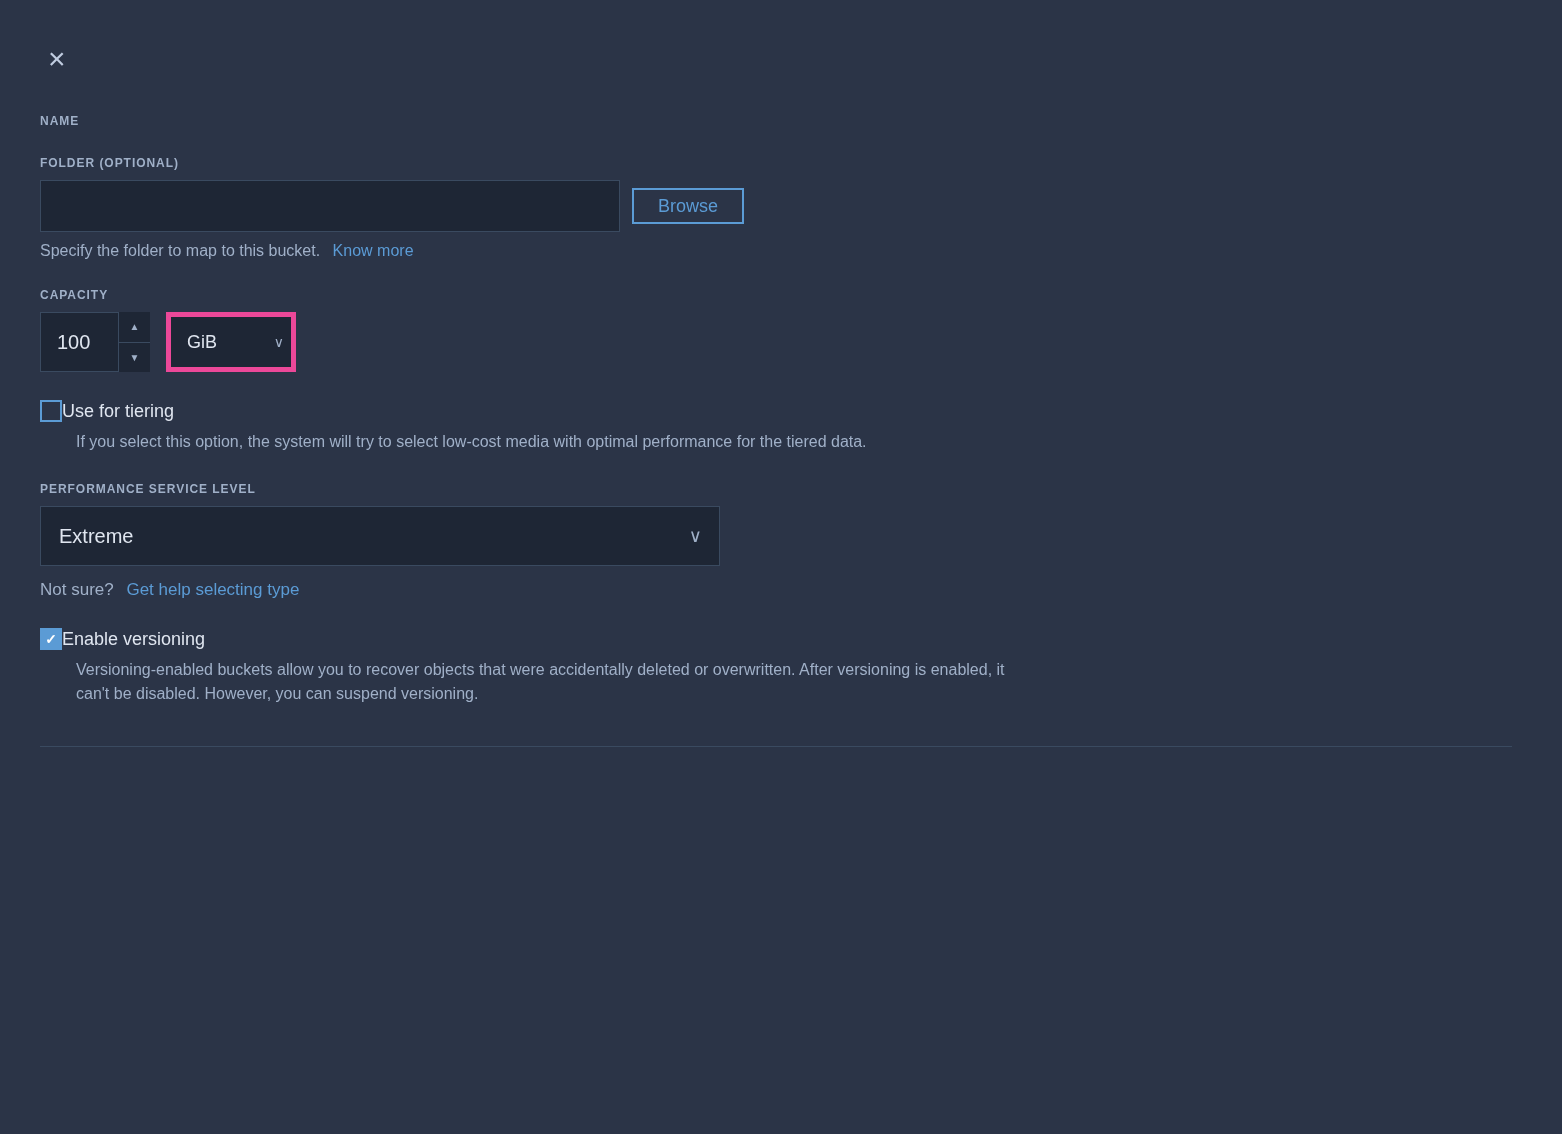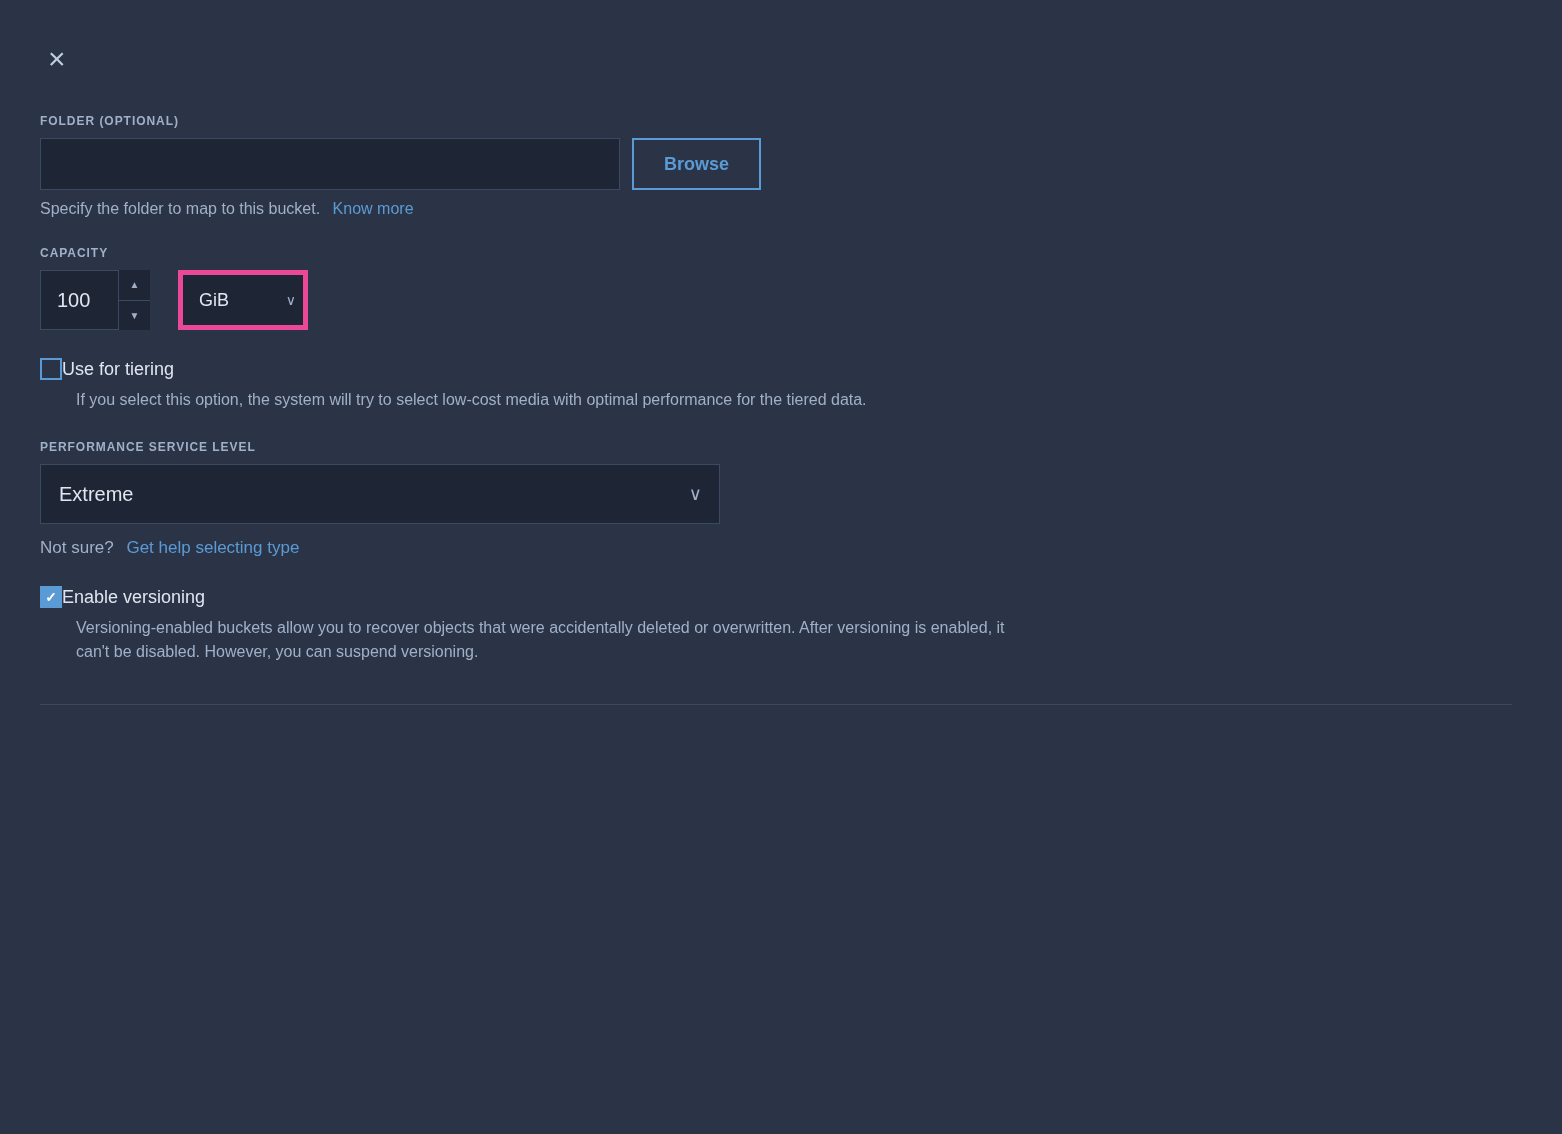--- a/index.html
+++ b/index.html
@@ -85,48 +85,48 @@
       height: 52px;
       background-color: #1e2635;
       border: 1px solid #3a4a60;
       color: #e0e6f0;
       font-size: 18px;
       padding: 0 14px;
       outline: none;
     }
 
     .browse-button {
-      height: 52px;
-      padding: 0 30px;
+      height: 36px;
+      padding: 0 24px;
       background-color: transparent;
       border: 2px solid #5b9bd5;
       color: #5b9bd5;
       font-size: 18px;
-      font-weight: 700;
+      font-weight: 400;
       cursor: pointer;
       white-space: nowrap;
     }
 
     .hint-text {
       margin-top: 10px;
       font-size: 16px;
       color: #a0b0c8;
     }
 
     .hint-text .link {
       color: #5b9bd5;
       cursor: pointer;
       text-decoration: none;
       margin-left: 8px;
     }
 
     .capacity-row {
       display: flex;
       align-items: center;
-      gap: 28px;
+      gap: 16px;
     }
 
     .capacity-input-wrapper {
       position: relative;
       display: flex;
       align-items: center;
     }
 
     .capacity-input {
       width: 110px;
@@ -311,20 +311,21 @@
 
 <div class="dialog">
 
   <div class="cursor-indicator"></div>
 
   <div class="dialog-header">
     <button class="close-button">×</button>
   </div>
 
   <div class="field-section">
+    <div class="field-label">NAME</div>
   </div>
 
   <div class="field-section">
     <div class="field-label">FOLDER (OPTIONAL)</div>
     <div class="folder-row">
       <input type="text" class="folder-input" value="" style="">
       <button class="browse-button">Browse</button>
     </div>
     <div class="hint-text">
       <span>Specify the folder to map to this bucket.</span>

